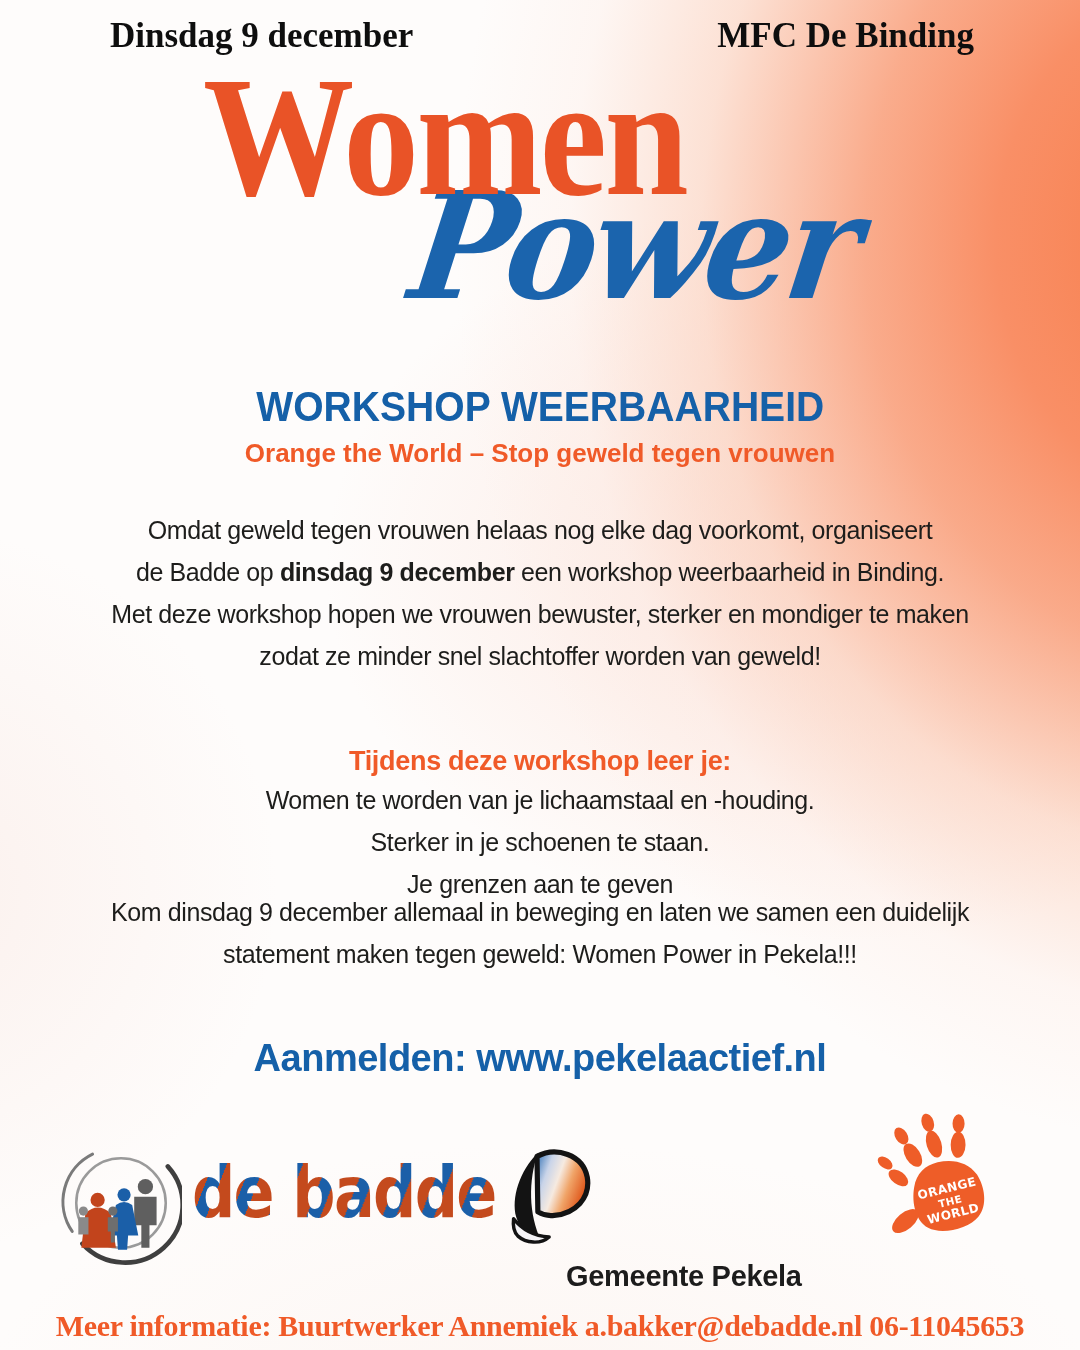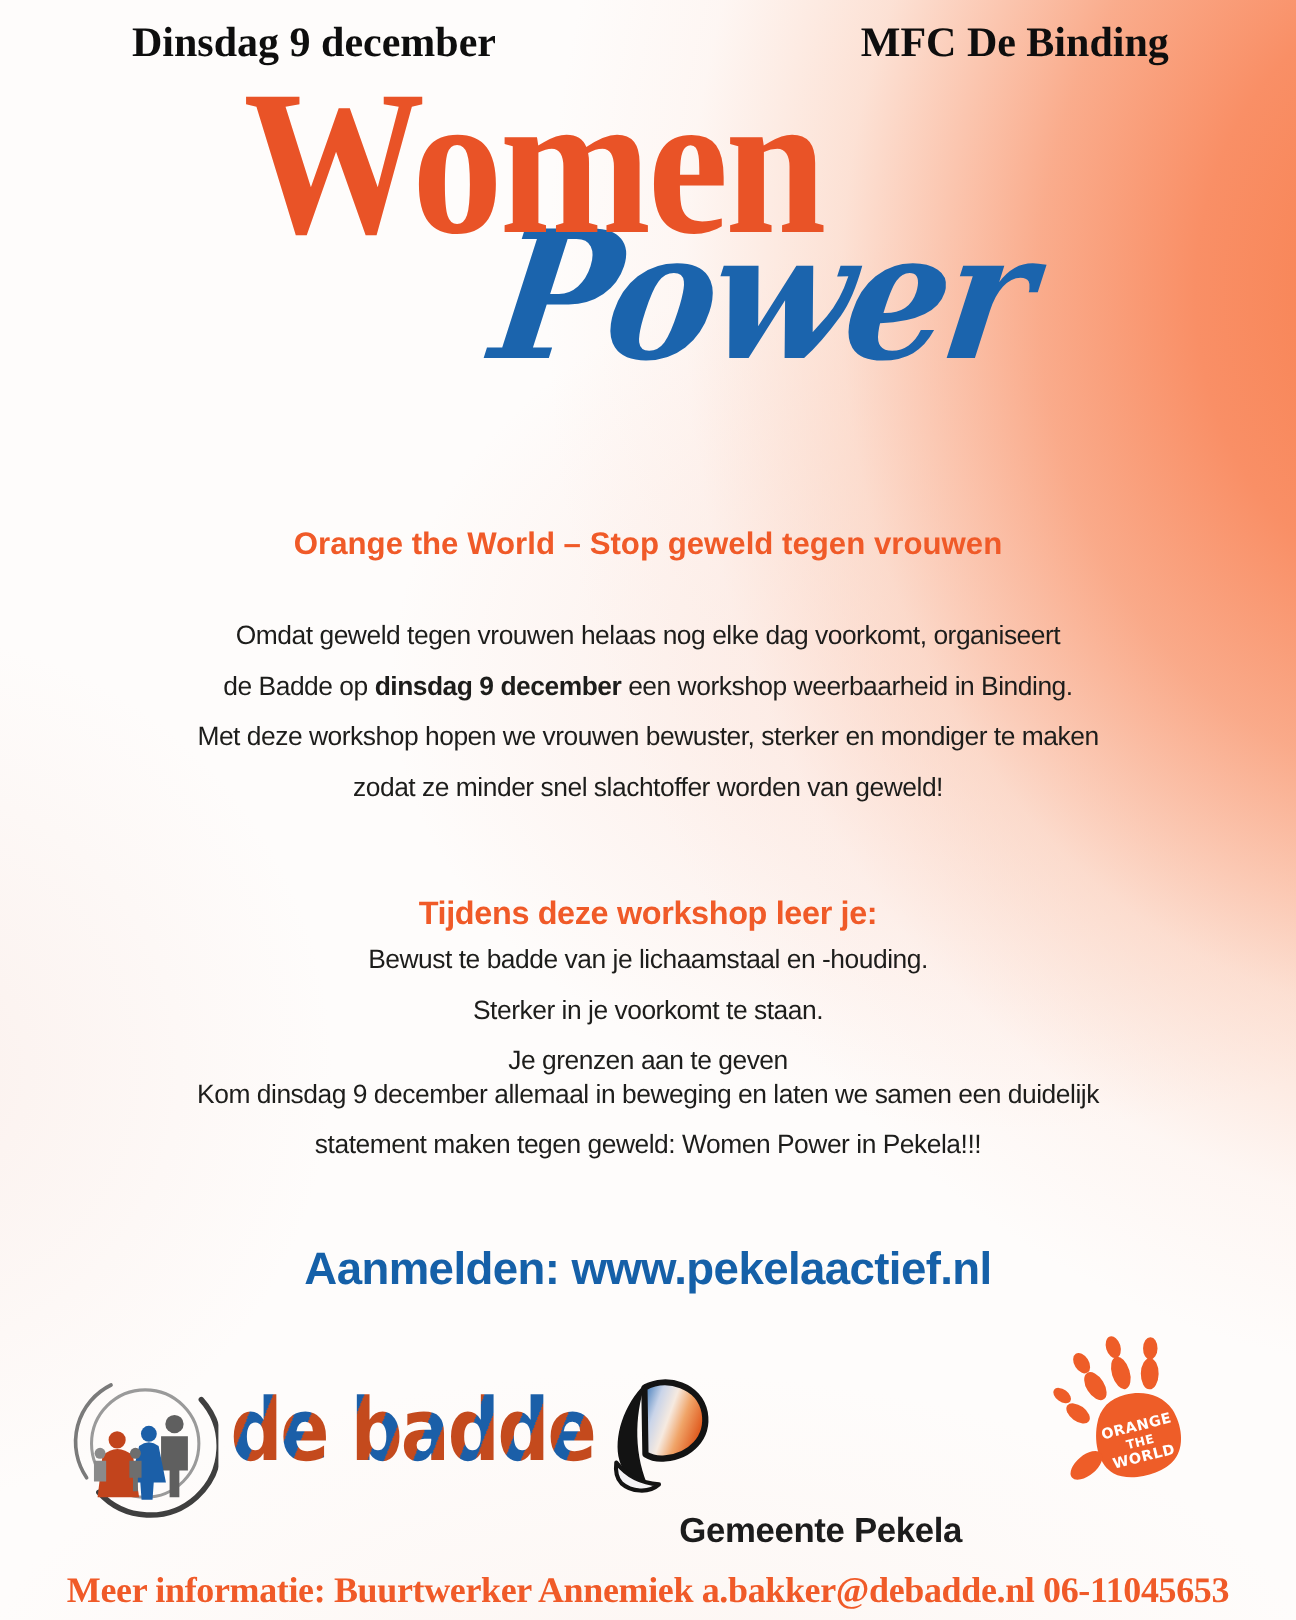--- a/index.html
+++ b/index.html
@@ -35,21 +35,21 @@
     transform:skewX(-8deg) scaleX(0.92);transform-origin:left top;
   }
   
   .workshop-heading{position:absolute;top:383px;left:0;width:100%;text-align:center;
     font-weight:700;font-size:42px;color:#1560A8;white-space:nowrap;}
   .workshop-heading .cond{display:inline-block;transform:scaleX(0.93);}
   .tagline{position:absolute;top:438px;left:0;width:100%;text-align:center;
     font-weight:700;font-size:26px;color:#F05A28;white-space:nowrap;}
   
   .para{position:absolute;left:0;width:100%;text-align:center;
-    font-size:22px;line-height:42px;letter-spacing:-0.4px;color:#1d1d1b;}
+    font-size:25px;line-height:42px;letter-spacing:-0.4px;color:#1d1d1b;}
   .para div{white-space:nowrap;}
   .p-intro{top:509px;}
   .bold{font-weight:700;}
   .learn-heading{position:absolute;top:746px;left:0;width:100%;text-align:center;
     font-weight:700;font-size:27px;letter-spacing:-0.3px;color:#F05A28;white-space:nowrap;}
   .p-learn{top:779px;}
   .p-cta{top:877px;margin-top:14px;}
   .signup{position:absolute;top:1037px;left:0;width:100%;text-align:center;
     font-weight:700;font-size:38px;letter-spacing:-0.5px;color:#1560A8;white-space:nowrap;}
   
@@ -82,33 +82,36 @@
 <div class="poster">
 
   <div class="top-row">
     <span>Dinsdag 9 december</span>
     <span>MFC De Binding</span>
   </div>
 
   <div class="title-power">Power</div>
   <div class="title-women">Women</div>
 
+  <div class="workshop-heading">
+    <span class="cond">WORKSHOP WEERBAARHEID</span>
+  </div>
   <div class="tagline">Orange the World – Stop geweld tegen vrouwen</div>
 
   <div class="para p-intro">
     <div>Omdat geweld tegen vrouwen helaas nog elke dag voorkomt, organiseert</div>
     <div><span>de Badde op </span><span class="bold">dinsdag 9 december</span><span> een workshop weerbaarheid in Binding.</span></div>
     <div>Met deze workshop hopen we vrouwen bewuster, sterker en mondiger te maken</div>
     <div>zodat ze minder snel slachtoffer worden van geweld!</div>
   </div>
 
   <div class="learn-heading">Tijdens deze workshop leer je:</div>
   <div class="para p-learn">
-    <div>Bewust te badde van je lichaamstaal en -houding.</div>
-    <div>Sterker in je voorkomt te staan.</div>
+    <div>Women te worden van je lichaamstaal en -houding.</div>
+    <div>Sterker in je schoenen te staan.</div>
     <div>Je grenzen aan te geven</div>
   </div>
 
   <div class="para p-cta">
     <div>Kom dinsdag 9 december allemaal in beweging en laten we samen een duidelijk</div>
     <div>statement maken tegen geweld: Women Power in Pekela!!!</div>
   </div>
   <div class="signup">Aanmelden: www.pekelaactief.nl</div>
 
   <svg class="badde-logo" viewBox="0 0 120 120" aria-hidden="true">

